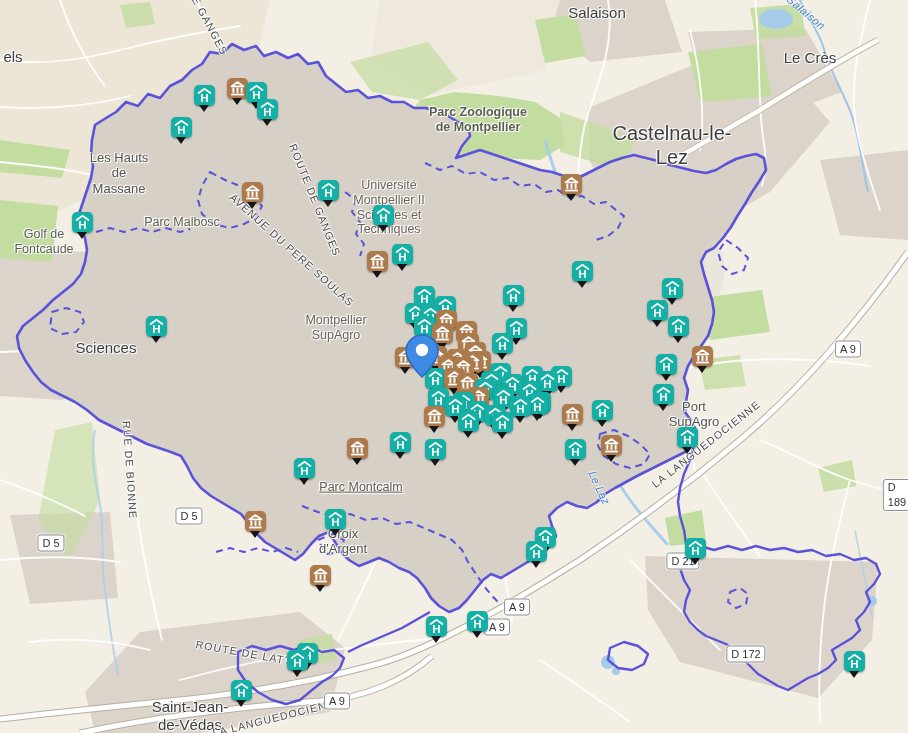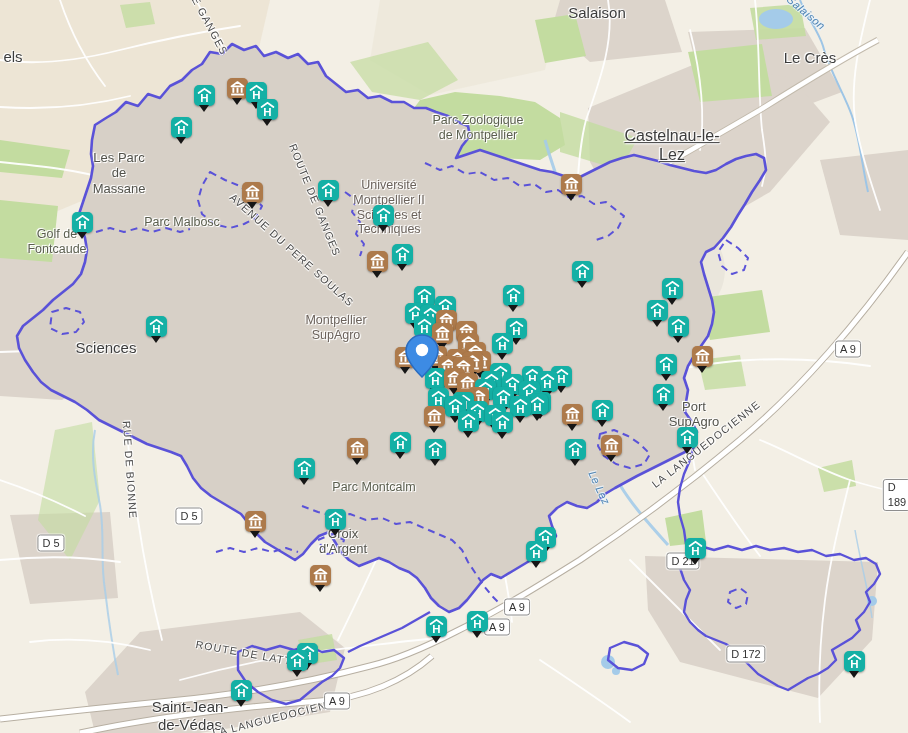--- a/index.html
+++ b/index.html
@@ -3,21 +3,21 @@
 <meta charset="utf-8">
 <style>
   html,body{margin:0;padding:0;background:#f3efe5;}
   #map{position:relative;width:908px;height:733px;overflow:hidden;
        font-family:"Liberation Sans",sans-serif;background:#f3efe5;cursor:grab;}
   #base{position:absolute;left:0;top:0;}
   .lbl{position:absolute;transform:translate(-50%,-50%);white-space:pre-line;text-align:center;
        line-height:1.18;color:#3c3c3c;
        text-shadow:0 0 2px #fff,0 0 3px #fff,1px 1px 0 #fff,-1px -1px 0 #fff;pointer-events:none;}
   .lbl.town{font-size:15px;}
-  .lbl.big{font-size:16px;text-decoration:underline;}
+  .lbl.big{font-size:20px;}
   .lbl.district{font-size:13px;color:#52524b;}
   .lbl.inst{font-size:12.5px;color:#6a615a;}
   .lbl.park{font-size:12.5px;color:#5a5e4e;}
   .lbl.roadlbl{font-size:10px;color:#4a4a4a;letter-spacing:1.2px;white-space:nowrap;font-size:10.5px;}
   .lbl.waterlbl{font-size:11px;color:#4d84b5;font-style:italic;letter-spacing:.5px;white-space:nowrap;
        text-shadow:0 0 2px #eaf3fb,1px 1px 0 #eaf3fb,-1px -1px 0 #eaf3fb;}
   .badge{position:absolute;transform:translate(-50%,-50%);background:#fff;border:1.5px solid #8e8e8e;
        border-radius:3px;padding:0 4px;font-size:11px;line-height:15px;color:#333;z-index:50;
        box-shadow:0 0 0 1px rgba(255,255,255,.6);pointer-events:none;}
   .marker{position:absolute;width:21px;height:21px;border-radius:5px;
@@ -158,39 +158,39 @@
 
   <div id="labels">
       <div class="lbl town" style="left: 597px; top: 13px;">Salaison</div>
       <div class="lbl town" style="left: 810px; top: 58px;">Le Crès</div>
       <div class="lbl town big" style="left: 672px; top: 146px;">Castelnau-le-
 Lez</div>
       <div class="lbl town" style="left: 106px; top: 348px;">Sciences</div>
       <div class="lbl town" style="left: 190px; top: 716px;">Saint-Jean-
 de-Védas</div>
       <div class="lbl town" style="left: 13px; top: 57px;">els</div>
-      <div class="lbl district" style="left: 119px; top: 173px;">Les Parc
+      <div class="lbl district" style="left: 119px; top: 173px;">Les Hauts
 de
 Massane</div>
       <div class="lbl park" style="left: 182px; top: 222px;">Parc Malbosc</div>
-      <div class="lbl park" style="left: 57px; top: 242px;">Golf de
+      <div class="lbl park" style="left: 44px; top: 242px;">Golf de
 Fontcaude</div>
       <div class="lbl inst" style="left: 336px; top: 328px;">Montpellier
 SupAgro</div>
       <div class="lbl inst" style="left: 389px; top: 207px;">Université
 Montpellier II
 Sciences et
 Techniques</div>
-      <div class="lbl park" style="left: 478px; top: 128px;">Parc Zoologique
+      <div class="lbl park" style="left: 478px; top: 120px; font-weight: bold;">Parc Zoologique
 de Montpellier</div>
       <div class="lbl district" style="left: 694px; top: 414px;">Port
 SupAgro</div>
       <div class="lbl district" style="left: 343px; top: 541px;">Croix
 d'Argent</div>
-      <div class="lbl park" style="left: 374px; top: 487px;">Parc Montcalm</div>
+      <div class="lbl park" style="left: 361px; top: 487px; text-decoration: underline;">Parc Montcalm</div>
       <div class="lbl roadlbl" style="left: 208px; top: 22px; transform: translate(-50%, -50%) rotate(62deg);">DE GANGES</div>
       <div class="lbl roadlbl" style="left: 315px; top: 200px; transform: translate(-50%, -50%) rotate(68deg);">ROUTE DE GANGES</div>
       <div class="lbl roadlbl" style="left: 292px; top: 250px; transform: translate(-50%, -50%) rotate(42deg);">AVENUE DU PERE SOULAS</div>
       <div class="lbl roadlbl" style="left: 130px; top: 470px; transform: translate(-50%, -50%) rotate(86deg);">RUE DE BIONNE</div>
       <div class="lbl roadlbl" style="left: 252px; top: 654px; transform: translate(-50%, -50%) rotate(10deg);">ROUTE DE LATTES</div>
       <div class="lbl roadlbl" style="left: 706px; top: 444px; transform: translate(-50%, -50%) rotate(-38deg);">LA LANGUEDOCIENNE</div>
       <div class="lbl roadlbl" style="left: 278px; top: 717px; transform: translate(-50%, -50%) rotate(-14deg);">LA LANGUEDOCIENNE</div>
       <div class="lbl waterlbl" style="left: 806px; top: 13px; transform: translate(-50%, -50%) rotate(40deg);">Salaison</div>
       <div class="lbl waterlbl" style="left: 599px; top: 488px; transform: translate(-50%, -50%) rotate(65deg);">Le Lez</div>
     </div>

